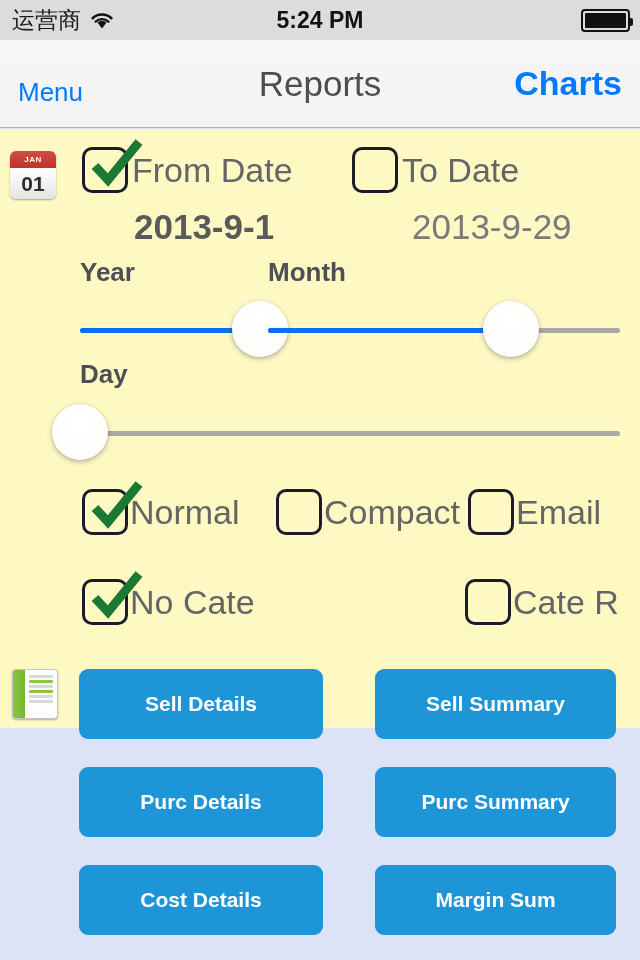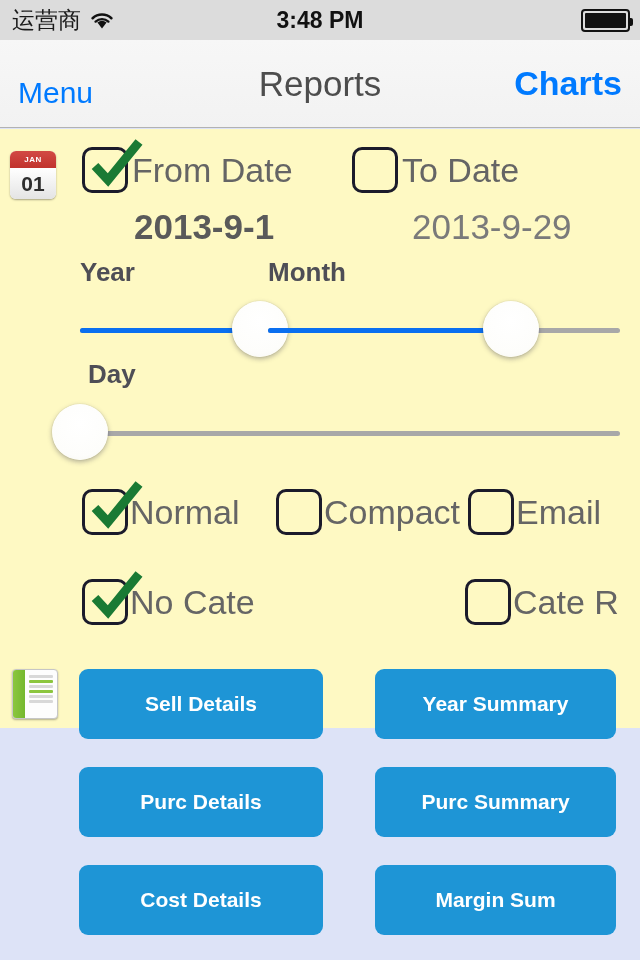--- a/index.html
+++ b/index.html
@@ -82,21 +82,21 @@
     left: 0; top: 40px;
     width: 640px; height: 88px;
     background: linear-gradient(to bottom, #f7f7f7 0%, #f2f2f2 100%);
     border-bottom: 1px solid #b2b2b2;
     box-sizing: border-box;
   }
   .nav-left {
     position: absolute;
     left: 18px; top: 0; height: 105px;
     display: flex; align-items: center;
-    font-size: 30px; color: #007aff;
+    font-size: 26px; color: #007aff;
   }
   .nav-title {
     position: absolute;
     left: 0; right: 0; top: 0; height: 87px;
     display: flex; align-items: center; justify-content: center;
     font-size: 35px; color: #4d4d4d;
   }
   .nav-right {
     position: absolute;
     right: 18px; top: 0; height: 87px;
@@ -190,21 +190,21 @@
 
   
   .slider-label {
     position: absolute;
     font-size: 26px;
     color: #4e4e56;
     font-weight: bold;
   }
   .lbl-year  { left: 80px;  top: 128px; }
   .lbl-month { left: 268px; top: 128px; }
-  .lbl-day   { left: 80px;  top: 230px; margin-left: 8px; }
+  .lbl-day   { left: 80px;  top: 230px; }
 
   .slider { position: absolute; height: 60px; }
   .sl-year  { left: 80px;  top: 172px; width: 180px; }
   .sl-month { left: 268px; top: 172px; width: 352px; }
   .sl-day   { left: 80px;  top: 275px; width: 540px; }
 
   .track {
     position: absolute;
     left: 0; top: 27px;
     width: 100%; height: 5px;
@@ -286,21 +286,21 @@
     <div class="sb-left">
       <span class="sb-carrier">运营商</span>
       <span>
         <svg class="wifi-icon" viewBox="0 0 26 20">
           <path d="M13 18.5 L8.4 12.6 a7.6 7.6 0 0 1 9.2 0 Z" fill="#111"></path>
           <path d="M3.6 8.2 a14 14 0 0 1 18.8 0" stroke="#111" stroke-width="2.6" fill="none" stroke-linecap="round"></path>
           <path d="M6.6 11.6 a9.6 9.6 0 0 1 12.8 0" stroke="#111" stroke-width="2.4" fill="none" stroke-linecap="round"></path>
         </svg>
       </span>
     </div>
-    <div class="sb-time">3:48 PM</div>
+    <div class="sb-time">5:24 PM</div>
     <div class="sb-right">
       <div class="battery">
         <div class="battery-fill"></div>
       </div>
     </div>
   </div>
 
   <div class="navbar">
     <div class="nav-left">Menu</div>
     <div class="nav-title">Reports</div>
@@ -401,21 +401,21 @@
         <div class="rep-line"></div>
         <div class="rep-line green"></div>
         <div class="rep-line"></div>
         <div class="rep-line"></div>
       </div>
     </div>
 
     <div class="btn-grid">
       <div class="btn-row">
         <button class="btn left">Sell Details</button>
-        <button class="btn right">Year Summary</button>
+        <button class="btn right">Sell Summary</button>
       </div>
       <div class="btn-row">
         <button class="btn left">Purc Details</button>
         <button class="btn right">Purc Summary</button>
       </div>
       <div class="btn-row">
         <button class="btn left">Cost Details</button>
         <button class="btn right">Margin Sum</button>
       </div>
 

